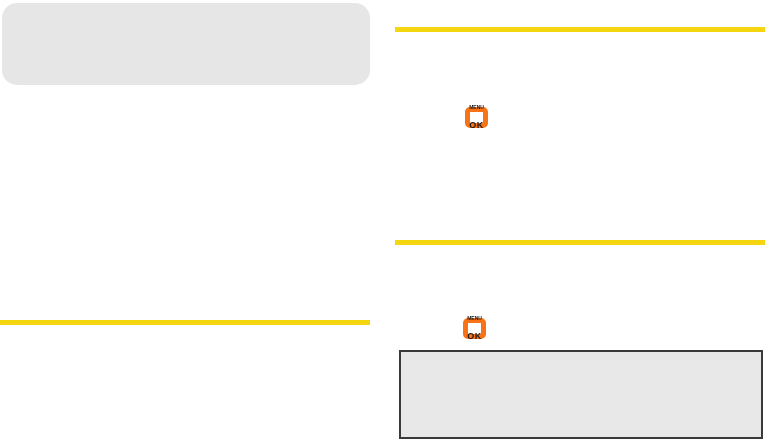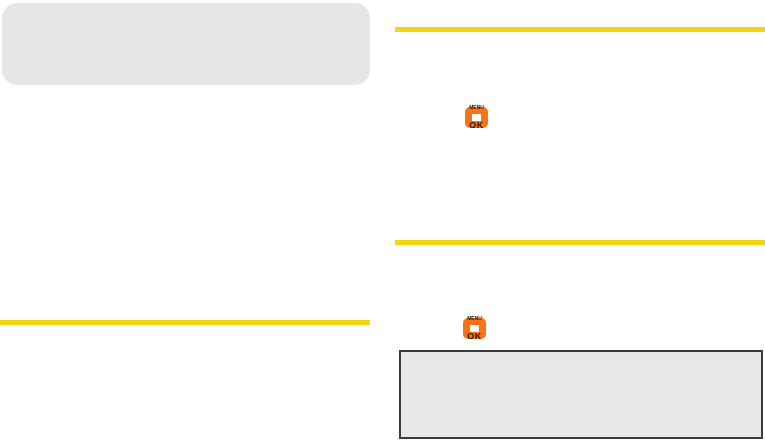--- a/index.html
+++ b/index.html
@@ -26,21 +26,21 @@
     height: 5px;
     background: #f5d410;
   }
   .rule-right-top  { left: 395px; top: 27px;  width: 370px; }
   .rule-right-mid  { left: 395px; top: 240px; width: 370px; }
   .rule-left       { left: 0px;   top: 320px; width: 370px; }
   .menu-ok-key {
     position: absolute;
     width: 23px; height: 21px;
     background: #ffffff;
-    border: 7px solid #f97316;
+    border: 5px solid #f97316;
     border-radius: 5px;
     display: flex;
     flex-direction: column;
     align-items: center;
     justify-content: center;
     color: #1a1a1a;
     line-height: 1;
     gap: 10px;
   }
   .menu-ok-key.key-1 { left: 465px; top: 107px; }

